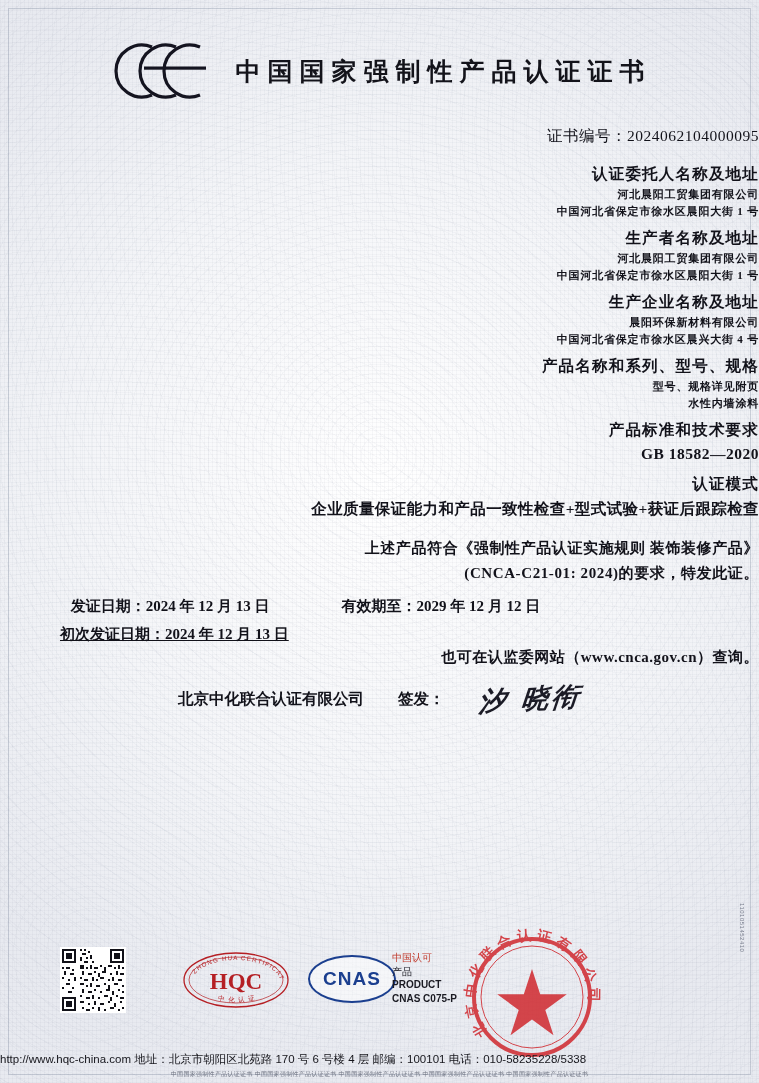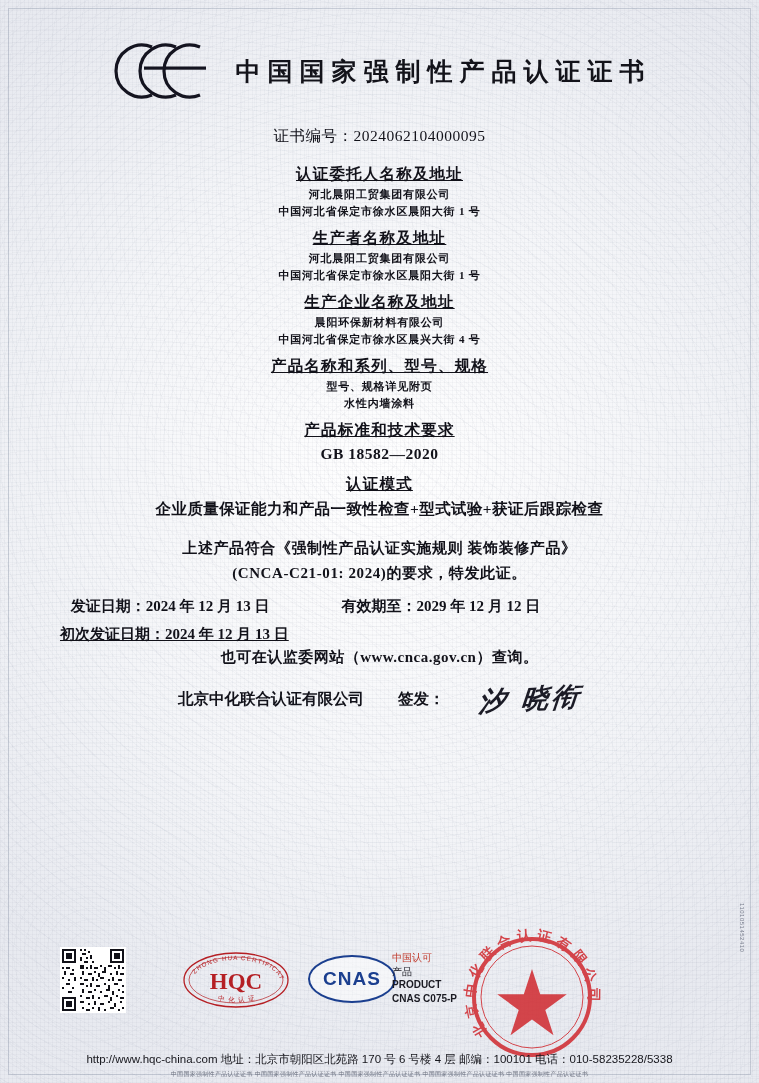--- a/index.html
+++ b/index.html
@@ -63,38 +63,37 @@
     white-space: nowrap;
     font-family: "Liberation Serif", "DejaVu Serif", serif;
   }
 
   
   .content {
     position: absolute;
     top: 124px;
     left: 0;
     width: 759px;
-    text-align: center;
+    text-align: right;
     color: #12121a;
   }
   .line {
     line-height: 1.55;
     white-space: nowrap;
   }
   .cert-no {
     font-size: 15.5px;
     letter-spacing: 0.5px;
     margin-bottom: 14px;
   }
   .section-label {
     font-size: 15.5px;
     font-weight: 700;
     letter-spacing: 1.2px;
     margin-top: 6px;
-    text-decoration: underline;
   }
   .section-value {
     font-size: 11px;
     letter-spacing: 0.8px;
     font-weight: 700;
   }
   .std-value {
     font-size: 15.5px;
     letter-spacing: 0.5px;
     font-weight: 700;
@@ -223,21 +222,21 @@
     top: -28px;
     width: 160px;
     height: 160px;
   }
 
   .footer-line {
     position: absolute;
     left: 0;
     bottom: 16px;
     width: 759px;
-    text-align: center;
+    text-align: left;
     font-size: 11.5px;
     color: #16161c;
     font-family: "Liberation Sans", sans-serif;
     white-space: nowrap;
   }
   .micro-text {
     position: absolute;
     left: 0;
     bottom: 4px;
     width: 759px;

